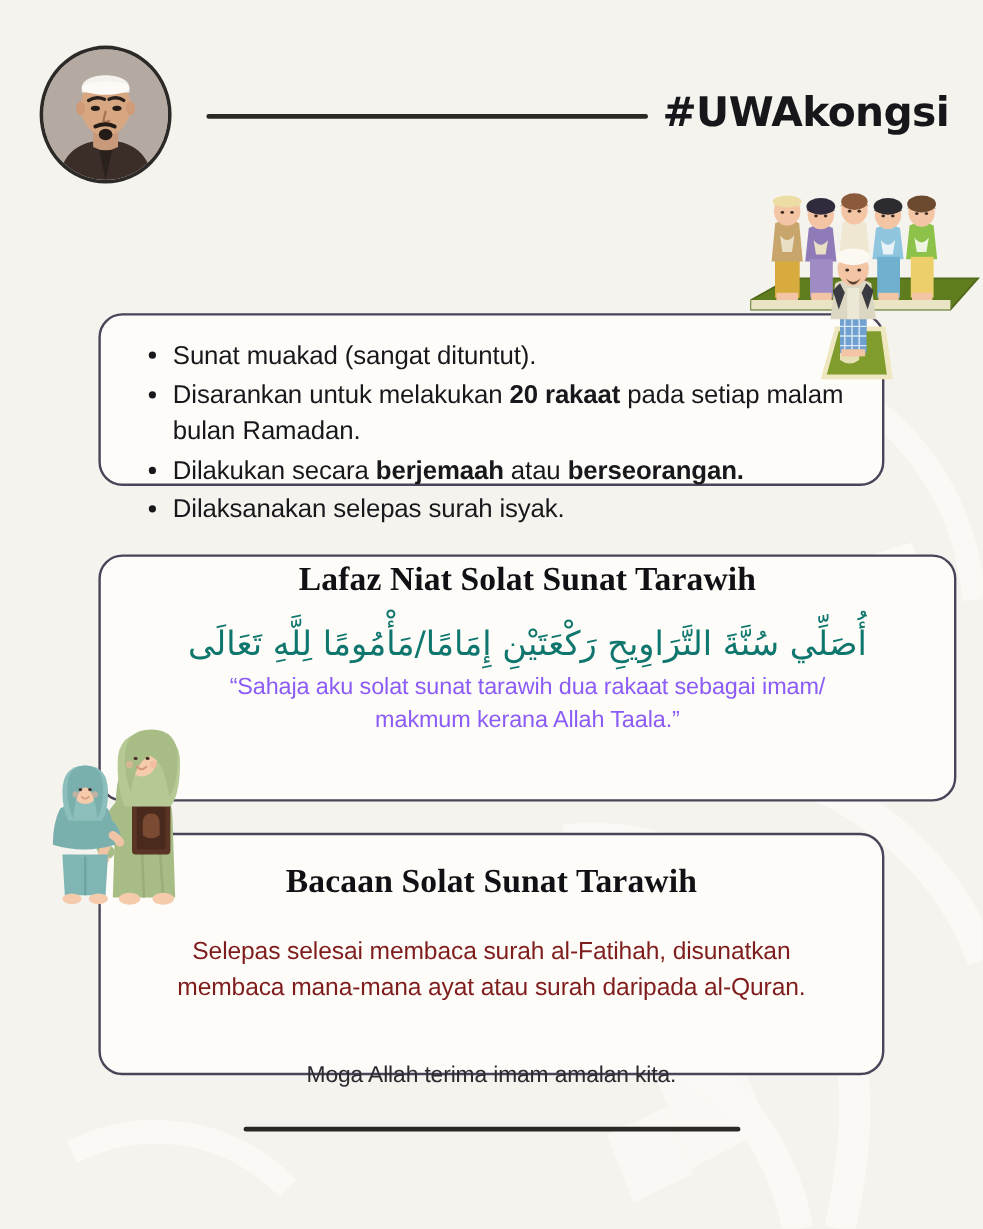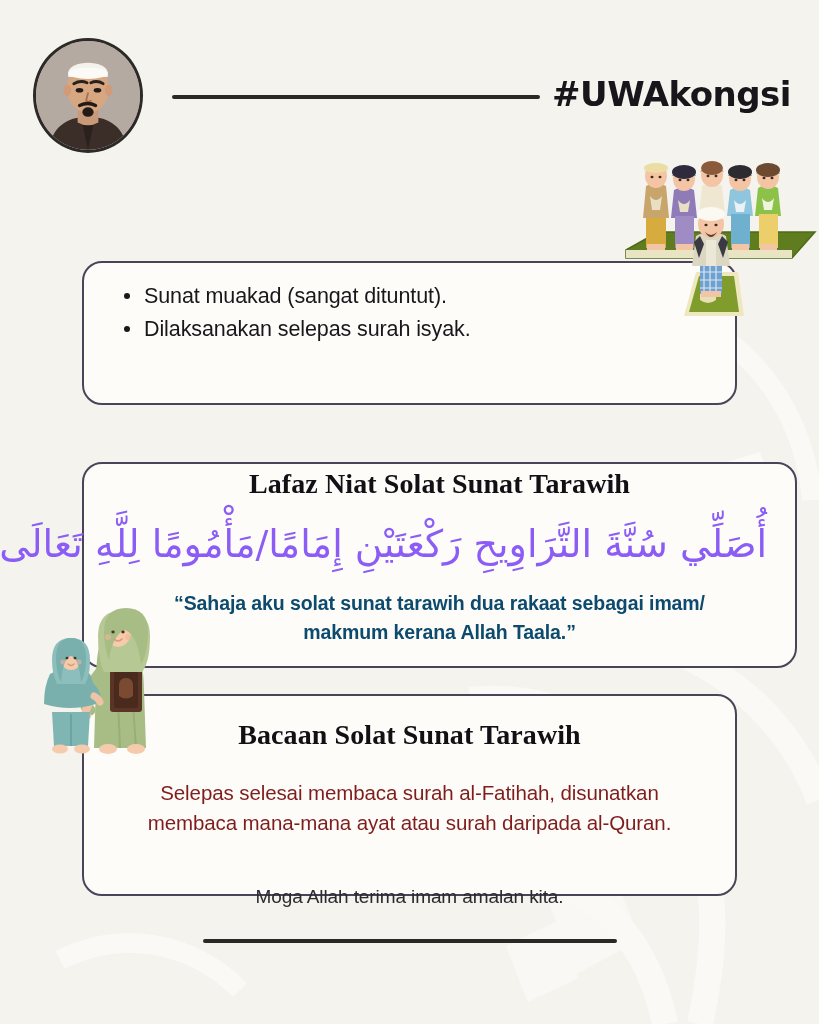--- a/index.html
+++ b/index.html
@@ -174,37 +174,35 @@
     font-family: "Liberation Serif", serif;
     font-weight: 700;
     font-size: 28px;
     line-height: 1.2;
     color: #111014;
     letter-spacing: 0.1px;
   }
 
   #niat-arabic {
     font-family: "DejaVu Sans", sans-serif;
-    font-size: 38px;
+    font-size: 28px;
     line-height: 1.55;
-    color: #8b5cf6;
+    color: #0f766e;
     direction: rtl;
     unicode-bidi: bidi-override;
     margin-top: 14px;
     white-space: nowrap;
   }
 
   #niat-translation {
     font-size: 19.5px;
     line-height: 1.45;
-    color: #0c4a6e;
-    margin-top: 16px;
+    color: #8b5cf6;
     padding: 0 48px;
     letter-spacing: -0.1px;
-    font-weight: bold;
   }
 
   #card-bacaan {
     left: 82px;
     top: 694px;
     width: 655px;
     height: 202px;
     padding: 22px 36px 18px;
     text-align: center;
   }
@@ -394,20 +392,22 @@
         <ellipse cx="94" cy="79" rx="1.6" ry="1.3" fill="#3b2a22"></ellipse>
         <path d="M 83 86 q 6 6 12 0 q -6 10 -12 0 z" fill="#5a4030"></path>
         <rect x="79" y="145" width="20" height="6" fill="#f3c5a5"></rect>
       </g>
     </svg>
   </div>
 
   <div class="card" id="card-guidelines">
     <ul id="guideline-list">
         <li><span>Sunat muakad (sangat dituntut).</span></li>
+        <li><span>Disarankan untuk melakukan </span><b>20 rakaat</b><span> pada setiap malam bulan Ramadan.</span></li>
+        <li><span>Dilakukan secara </span><b>berjemaah</b><span> atau </span><b>berseorangan.</b></li>
         <li><span>Dilaksanakan selepas surah isyak.</span></li>
       </ul>
   </div>
 
   <div class="card" id="card-niat">
     <div class="card-heading">Lafaz Niat Solat Sunat Tarawih</div>
     <div id="niat-arabic">أُصَلِّي سُنَّةَ التَّرَاوِيحِ رَكْعَتَيْنِ إِمَامًا/مَأْمُومًا لِلَّهِ تَعَالَى</div>
     <div id="niat-translation">“Sahaja aku solat sunat tarawih dua rakaat sebagai imam/ makmum kerana Allah Taala.”</div>
   </div>
 

